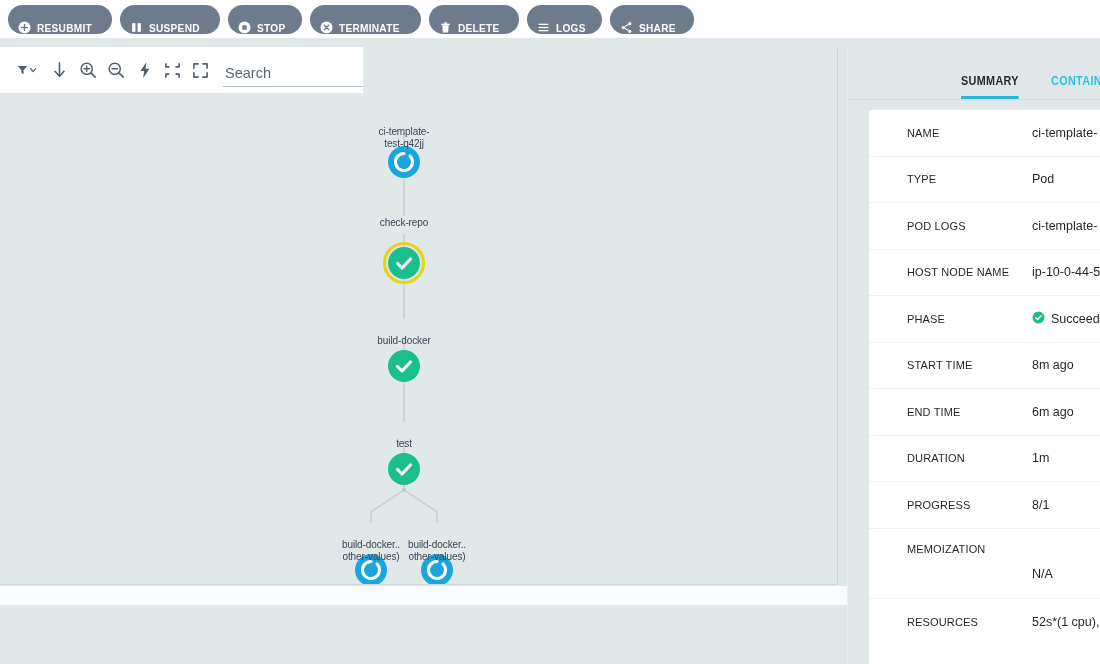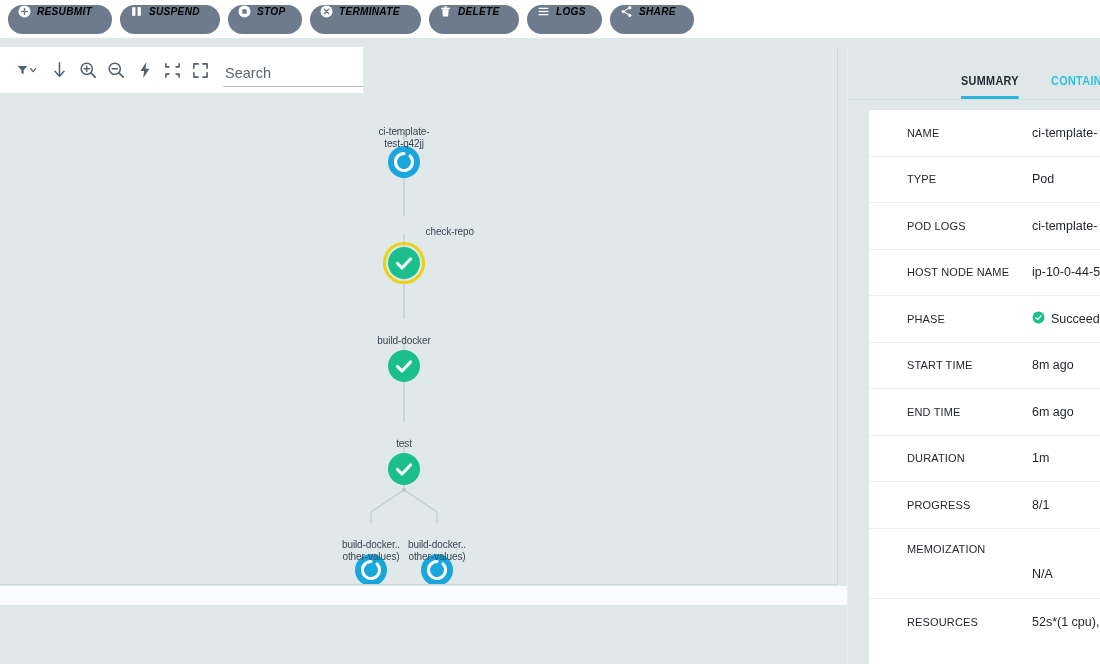--- a/index.html
+++ b/index.html
@@ -13,24 +13,24 @@
 
   
   .actionbar {
     position: absolute; left: 0; top: 0; width: 1100px; height: 38px;
     background: #ffffff;
     display: flex; align-items: center; gap: 8px;
     padding-left: 8px;
     z-index: 40;
   }
   .act-btn {
-    display: inline-flex; align-items: flex-start; gap: 6px;
+    display: inline-flex; align-items: flex-end; gap: 6px;
     height: 29px; padding: 0 13px 0 10px;
     background: #6d7b8d; border: none; border-radius: 15px;
-    color: #000000; cursor: pointer; white-space: nowrap; font-style: italic;
+    color: #ffffff; cursor: pointer; white-space: nowrap;
   }
   .act-btn .lbl {
     font-size: 11.5px; font-weight: bold; letter-spacing: 0.3px;
     transform: scaleX(0.88); transform-origin: left center;
     font-family: "Liberation Sans", sans-serif;
   }
   .act-btn svg { display: block; flex: 0 0 auto; }
 
   
   .graph-toolbar {
@@ -258,21 +258,21 @@
         <path d="M371 514.5 a8.5 8.5 0 1 0 6.0 2.5" fill="none" stroke="#ffffff" stroke-width="3.1" stroke-linecap="round"></path>
       </g>
       <g>
         <circle cx="437" cy="523" r="16" fill="#18a6dc"></circle>
         <path d="M437 514.5 a8.5 8.5 0 1 0 6.0 2.5" fill="none" stroke="#ffffff" stroke-width="3.1" stroke-linecap="round"></path>
       </g>
     </svg>
 
     <div class="node-label" style="left:334px; top:79px; width:140px;">ci-template-
 test-q42jj</div>
-    <div class="node-label" style="left:334px; top:179px; width:140px;text-align:right;">check-repo</div>
+    <div class="node-label" style="left:334px; top:170px; width:140px;">check-repo</div>
     <div class="node-label" style="left:334px; top:288px; width:140px;">build-docker</div>
     <div class="node-label" style="left:334px; top:391px; width:140px;">test</div>
     <div class="node-label" style="left:311px; top:492px; width:120px;">build-docker..
 other-values)</div>
     <div class="node-label" style="left:377px; top:492px; width:120px;">build-docker..
 other-values)</div>
   </div>
 
   <div class="bottom-strip"></div>
 

